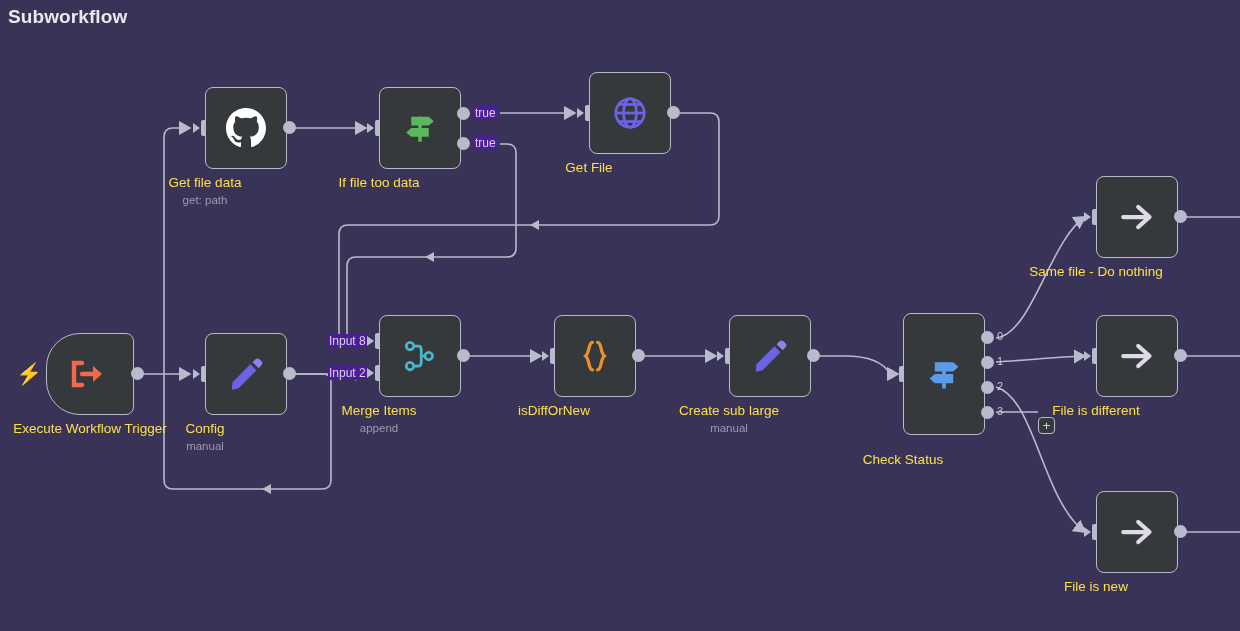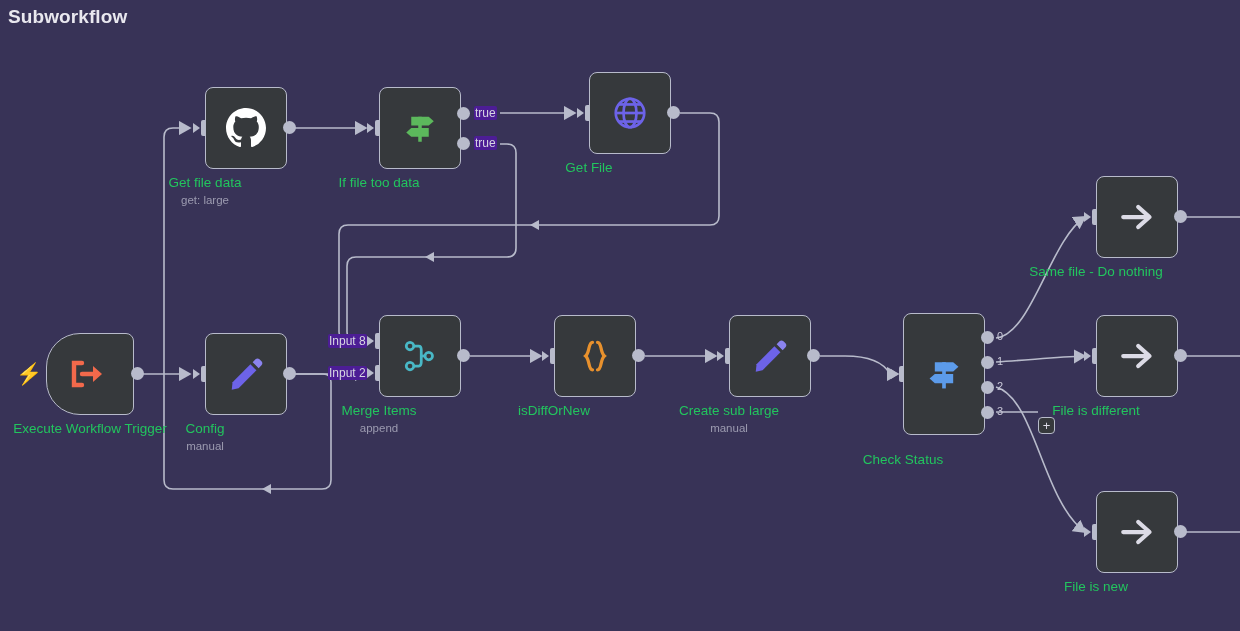--- a/index.html
+++ b/index.html
@@ -33,21 +33,21 @@
   .nbox.trigger{
     width:88px;height:82px;
     border-radius:34px 8px 8px 34px;
     justify-content:flex-start;
     padding-left:22px;
   }
   .nlabel{
     position:absolute;top:88px;left:50%;
     transform:translateX(-50%);
     white-space:nowrap;
-    font-size:13.5px;color:#22c55e;
+    font-size:13.5px;color:#fde047;
     text-align:center;
   }
   .nsub{
     position:absolute;top:107px;left:50%;
     transform:translateX(-50%);
     white-space:nowrap;
     font-size:11.5px;color:#9c9bb0;
     text-align:center;
   }
 
@@ -180,21 +180,21 @@
         0-.19-.01-.82-.01-1.49-2.01.37-2.53-.49-2.69-.94-.09-.23-.48-.94-.82-1.13-.28-.15-.68-.52-.01-.53.63-.01
         1.08.58 1.23.82.72 1.21 1.87.87 2.33.66.07-.52.28-.87.51-1.07-1.78-.2-3.64-.89-3.64-3.95
         0-.87.31-1.59.82-2.15-.08-.2-.36-1.02.08-2.12 0 0 .67-.21 2.2.82.64-.18 1.32-.27 2-.27.68 0 1.36.09
         2 .27 1.53-1.04 2.2-.82 2.2-.82.44 1.1.16 1.92.08 2.12.51.56.82 1.27.82 2.15 0 3.07-1.87
         3.75-3.65 3.95.29.25.54.73.54 1.48 0 1.07-.01 1.93-.01 2.2 0 .21.15.46.55.38A8.013 8.013 0 0 0 16
         8c0-4.42-3.58-8-8-8z"></path>
       </svg>
     </div>
     <div class="port-out" style="left:78px;top:34px;"></div>
     <div class="nlabel">Get file data</div>
-    <div class="nsub">get: large</div>
+    <div class="nsub">get: path</div>
   </div>
 
   <div class="node" style="left:379px;top:87px;">
     <div class="port-arrow" style="left:-12px;top:36px;"></div>
     <div class="port-in" style="left:-4px;top:33px;"></div>
     <div class="nbox">
       <svg class="icon" width="40" height="40" viewBox="0 0 32 32">
         <path d="M9,7 L23,7 L27,10.5 L23,14 L9,14 Z" fill="#5cb85c"></path>
         <path d="M23,16 L9,16 L5,19.5 L9,23 L23,23 Z" fill="#5cb85c"></path>
         <rect x="14.6" y="7" width="2.8" height="20" fill="#5cb85c"></rect>

